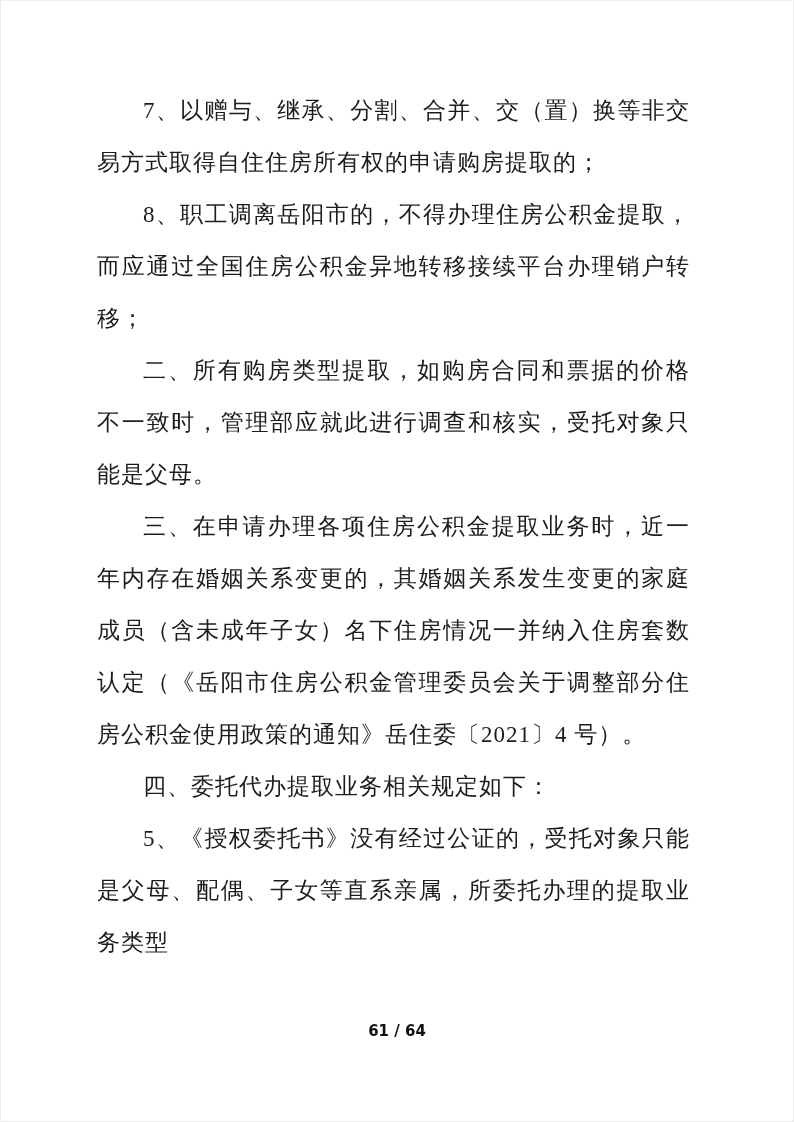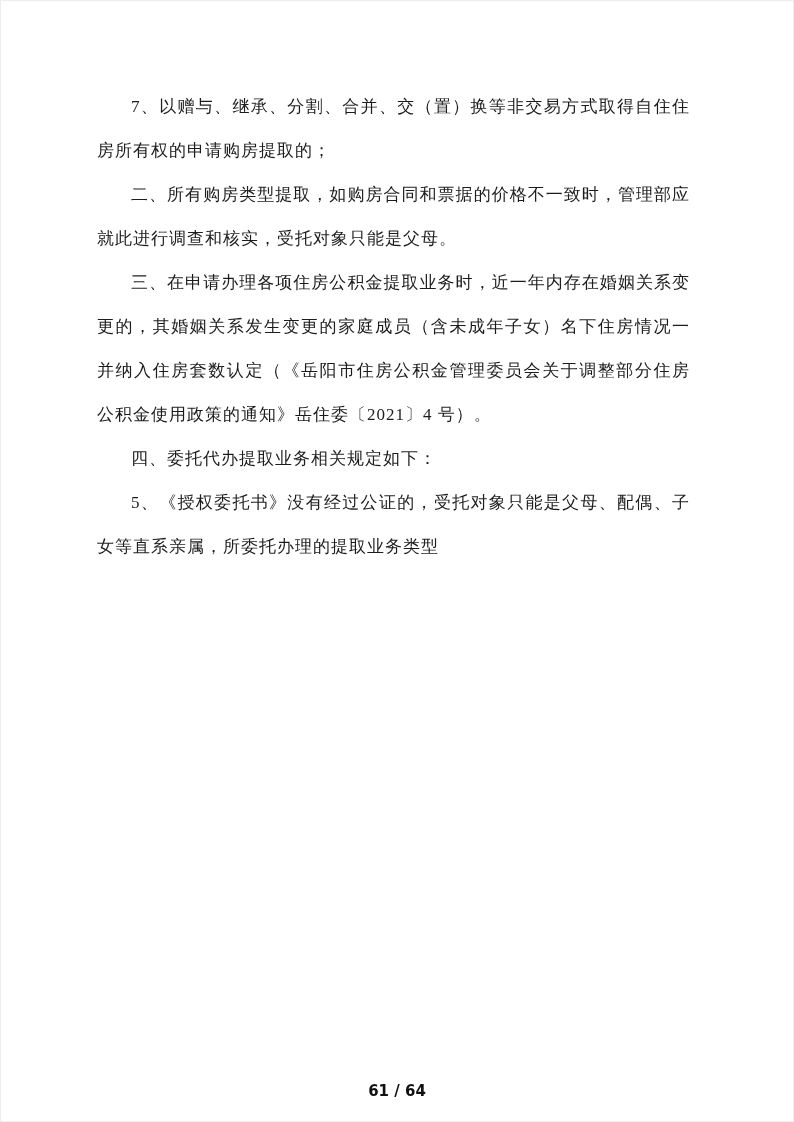--- a/index.html
+++ b/index.html
@@ -21,48 +21,49 @@
     height: 1122px;
     background: #ffffff;
     box-shadow: inset 0 0 0 1px #ededed;
   }
   .content {
     position: absolute;
     top: 85px;
     left: 97px;
     width: 593px;
     color: #1c1c1c;
-    font-size: 17px;
-    line-height: 44px;
+    font-size: 23px;
+    line-height: 52px;
     letter-spacing: 1px;
     text-align: justify;
     text-justify: inter-character;
   }
   .content p {
     margin: 0;
     padding: 0;
     text-indent: 2em;
   }
   .footer {
     position: absolute;
-    top: 1082px;
+    top: 1022px;
     left: 0;
     width: 794px;
     text-align: center;
     font-family: "DejaVu Sans", "Liberation Sans", sans-serif;
     font-weight: bold;
     font-size: 15px;
     color: #111111;
   }
 </style>
 </head>
 <body>
 
 <div class="page">
   <div class="content">
     <p>7、以赠与、继承、分割、合并、交（置）换等非交易方式取得自住住房所有权的申请购房提取的；</p>
+    <p>8、职工调离岳阳市的，不得办理住房公积金提取，而应通过全国住房公积金异地转移接续平台办理销户转移；</p>
     <p>二、所有购房类型提取，如购房合同和票据的价格不一致时，管理部应就此进行调查和核实，受托对象只能是父母。</p>
     <p>三、在申请办理各项住房公积金提取业务时，近一年内存在婚姻关系变更的，其婚姻关系发生变更的家庭成员（含未成年子女）名下住房情况一并纳入住房套数认定（《岳阳市住房公积金管理委员会关于调整部分住房公积金使用政策的通知》岳住委〔2021〕4 号）。</p>
     <p>四、委托代办提取业务相关规定如下：</p>
     <p>5、《授权委托书》没有经过公证的，受托对象只能是父母、配偶、子女等直系亲属，所委托办理的提取业务类型</p>
   </div>
   <div class="footer">61 / 64</div>
 </div>
 
 </body></html>

